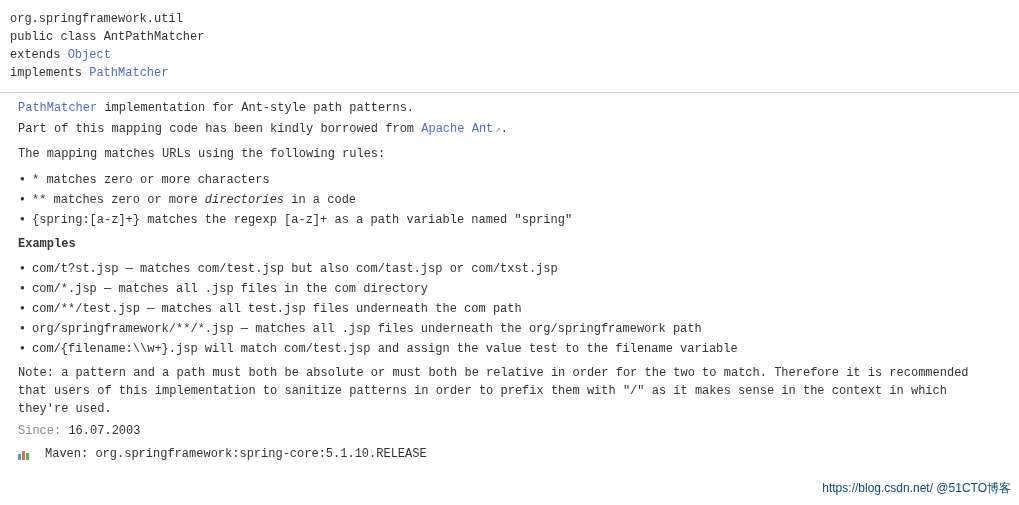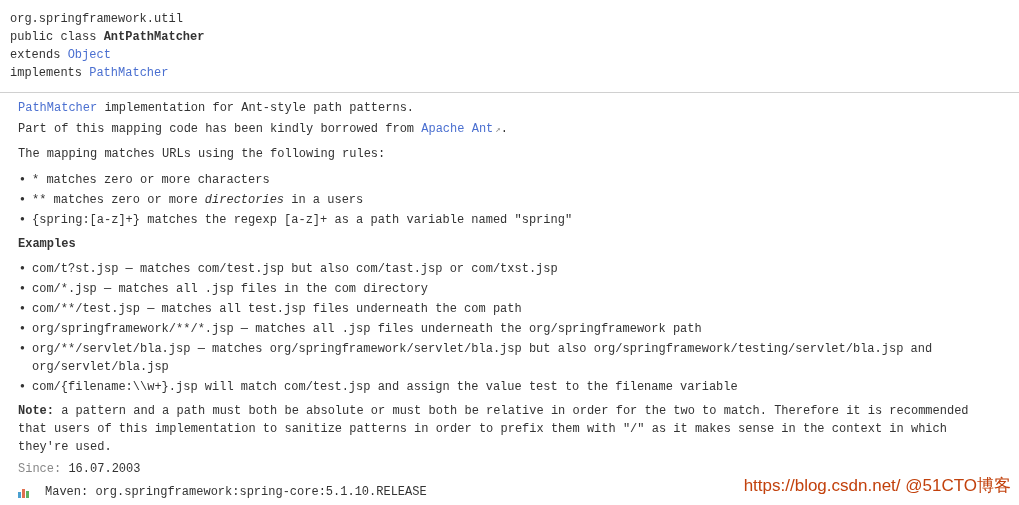--- a/index.html
+++ b/index.html
@@ -16,43 +16,43 @@
     .header-section {
       padding: 10px 10px;
       border-bottom: 1px solid #d0d0d0;
       line-height: 1.5;
     }
     .content-section {
       padding: 6px 18px;
       line-height: 1.6;
     }
     .link { color: #4a6fd0; cursor: pointer; }
-    .bold { font-weight: bold; }
+    .bold { font-weight: normal; }
     .italic { font-style: italic; }
     .gray { color: #888; }
     .bullet-list { list-style: none; padding: 0; margin: 4px 0; }
     .bullet-list li { padding-left: 14px; position: relative; line-height: 1.5; margin-bottom: 2px; }
     .bullet-list li::before { content: "●"; position: absolute; left: 2px; font-size: 8px; top: 2px; }
     .section-heading { font-weight: bold; margin: 6px 0; }
     .note-line { margin-top: 6px; line-height: 1.5; }
     .since-line { margin-top: 4px; color: #888; }
     .since-line .since-val { color: #333; }
     .maven-line { margin-top: 4px; display: flex; align-items: center; gap: 16px; }
     .maven-icon { display: inline-flex; align-items: flex-end; gap: 1px; height: 10px; }
     .maven-icon span { width: 3px; display: inline-block; }
     .maven-icon .bar1 { height: 6px; background: #4aa0d0; }
     .maven-icon .bar2 { height: 9px; background: #e07050; }
     .maven-icon .bar3 { height: 7px; background: #60b060; }
     .ext-icon { font-size: 9px; color: #888; margin-left: 2px; }
     .watermark {
       position: absolute;
       bottom: 8px;
       right: 8px;
-      color: #c2410c;
-      font-size: 17px;
+      color: #0c4a6e;
+      font-size: 12px;
       font-family: Arial, sans-serif;
     }
     p { margin-bottom: 2px; }
     .mapping-intro { margin: 6px 0; }
   </style>
 </head>
 <body>
 
 <div class="header-section">
   <div>org.springframework.util</div>
@@ -78,32 +78,31 @@
     <span class="link">PathMatcher</span><span> implementation for Ant-style path patterns.</span>
   </p>
   <p>
     <span>Part of this mapping code has been kindly borrowed from </span><span class="link">Apache Ant</span><span class="ext-icon">↗</span><span>.</span>
   </p>
 
   <p class="mapping-intro">The mapping matches URLs using the following rules:</p>
 
   <ul class="bullet-list">
     <li><span>*</span><span> matches zero or more characters</span></li>
-    <li><span>**</span><span> matches zero or more </span><span class="italic">directories</span><span> in a users</span></li>
+    <li><span>**</span><span> matches zero or more </span><span class="italic">directories</span><span> in a code</span></li>
     <li><span>{spring:[a-z]+}</span><span> matches the regexp [a-z]+ as a path variable named "spring"</span></li>
   </ul>
 
   <p class="section-heading">Examples</p>
 
   <ul class="bullet-list">
     <li>com/t?st.jsp — matches com/test.jsp but also com/tast.jsp or com/txst.jsp</li>
     <li>com/*.jsp — matches all .jsp files in the com directory</li>
     <li>com/**/test.jsp — matches all test.jsp files underneath the com path</li>
     <li>org/springframework/**/*.jsp — matches all .jsp files underneath the org/springframework path</li>
-    <li>org/**/servlet/bla.jsp — matches org/springframework/servlet/bla.jsp but also org/springframework/testing/servlet/bla.jsp and org/servlet/bla.jsp</li>
     <li>com/{filename:\\w+}.jsp will match com/test.jsp and assign the value test to the filename variable</li>
   </ul>
 
   <p class="note-line">
     <span class="bold">Note:</span><span> a pattern and a path must both be absolute or must both be relative in order for the two to match. Therefore it is recommended that users of this implementation to sanitize patterns in order to prefix them with "/" as it makes sense in the context in which they're used.</span>
   </p>
 
   <p class="since-line">
     <span class="gray">Since:</span>
     <span> </span>

